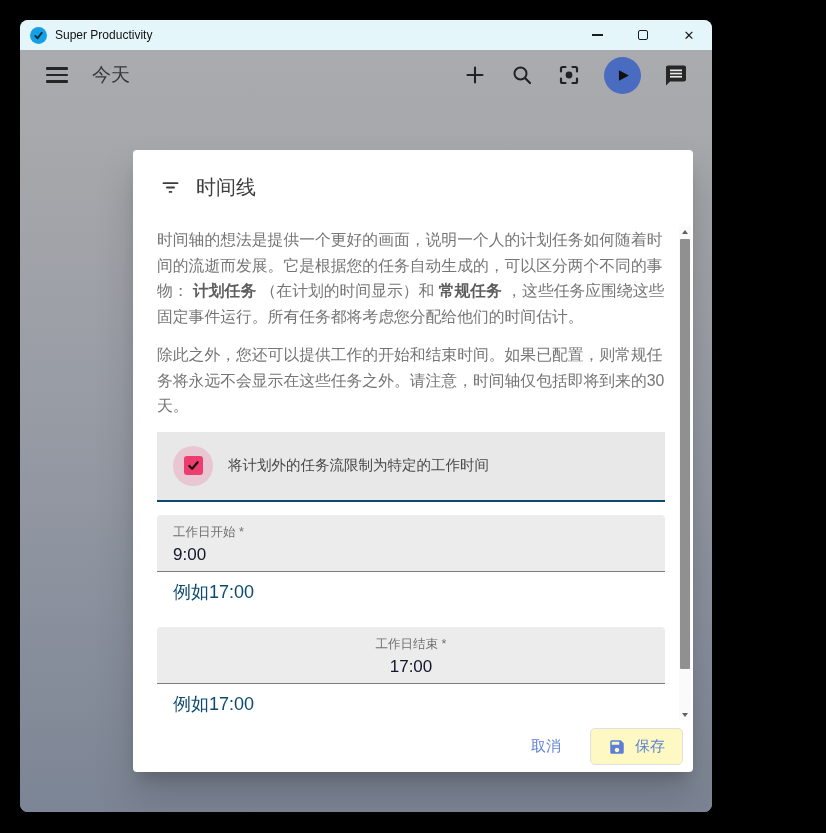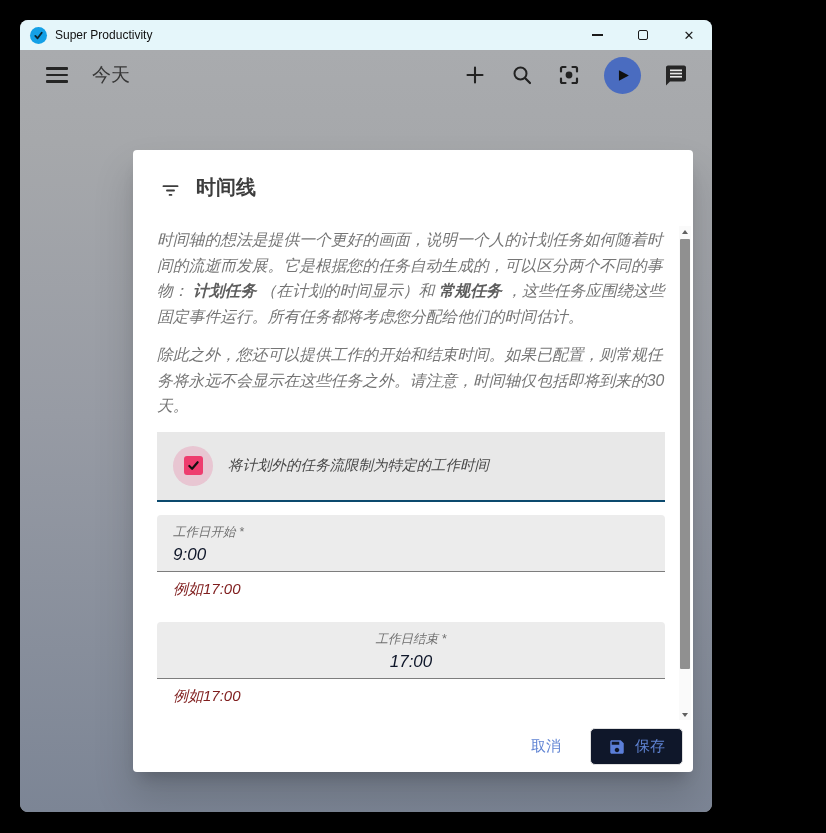--- a/index.html
+++ b/index.html
@@ -37,62 +37,62 @@
   .toolbar-right { margin-left:auto; display:flex; align-items:center; gap:23px; }
   .tb-icon { width:24px; height:24px; display:flex; align-items:center; justify-content:center; }
   .play-btn { width:37px; height:37px; border-radius:50%; background:#4a6cc0;
               display:flex; align-items:center; justify-content:center; }
 
   
   .dialog { position:absolute; left:113px; top:100px; width:560px; height:622px;
             background:#fff; border-radius:4px;
             box-shadow:0 11px 15px -7px rgba(0,0,0,.2), 0 24px 38px 3px rgba(0,0,0,.14); }
 
-  .dialog-title { display:flex; align-items:flex-end; gap:15px;
-                  padding:24px 24px 0 27px; font-size:20px; font-weight:700; color:#3d3d3d; }
-
-  .dialog-body { padding:26px 28px 0 24px;font-style:italic; }
+  .dialog-title { display:flex; align-items:center; gap:15px;
+                  padding:24px 24px 0 27px; font-size:20px; font-weight:400; color:#3d3d3d; }
+
+  .dialog-body { padding:26px 28px 0 24px; }
   .dialog-body p { font-size:15.8px; line-height:25.5px; color:#757575; margin-bottom:13px; }
   .dialog-body p b { font-weight:700; color:#5d5d5d; }
 
   .wh-section { background:#e8e8e8; border-bottom:2px solid #0c4a6e;
                 padding:14px 16px; display:flex; align-items:center; gap:15px; }
   .cb-halo { width:40px; height:40px; border-radius:50%; background:rgba(233,30,99,.17);
              display:flex; align-items:center; justify-content:center; flex:0 0 auto; cursor:pointer; }
   .checkbox { width:19px; height:19px; background:#ee3c6e; border-radius:3px;
               display:flex; align-items:center; justify-content:center; }
   .cb-label { font-size:14.5px; color:#484848; }
 
   .field { margin-top:13px; background:#ececec; border-bottom:1px solid #7d7d7d;
            border-radius:4px 4px 0 0; padding:9px 16px 6px; cursor:text; }
   .field + .hint { margin:8px 0 0 16px; }
   .field-label { font-size:12.5px; color:#6f6f6f; }
   .field-value { font-size:17px; color:#0f172a; margin-top:4px; }
-  .hint { font-size:15px; color:#7f1d1d; }
+  .hint { font-size:18px; color:#0c4a6e; }
   .field-2 { margin-top:23px;text-align:center; }
 
   
   .scrollbar { position:absolute; top:76px; right:2px; width:12px; height:494px;
                background:#fafafa; }
   .sb-arrow { position:absolute; left:0; width:12px; height:11px;
               display:flex; align-items:center; justify-content:center; }
   .sb-up { top:0; } .sb-down { bottom:0; }
   .tri-up { width:0; height:0; border-left:3.5px solid transparent;
             border-right:3.5px solid transparent; border-bottom:4px solid #606060; }
   .tri-down { width:0; height:0; border-left:3.5px solid transparent;
               border-right:3.5px solid transparent; border-top:4px solid #606060; }
   .sb-thumb { position:absolute; top:13px; left:1px; width:10px; height:430px;
               background:#909090; border-radius:1px; }
 
   .actions { position:absolute; bottom:7px; right:10px; display:flex;
              align-items:center; gap:15px; }
   .btn-cancel { border:none; background:transparent; color:#5f83d3; font-size:15px;
                 padding:8px 14px; cursor:pointer; font-family:inherit; }
   .btn-save { display:flex; align-items:center; gap:9px; color:#5f83d3; font-size:15px;
-              background:#0f172a; border:1px solid #e0e0e0; border-radius:5px;
+              background:#fef9c3; border:1px solid #e0e0e0; border-radius:5px;
               padding:8px 17px; cursor:pointer; font-family:inherit; }
 </style>
 </head>
 <body>
 
 <div id="screen">
   <div class="window">
 
     <div class="titlebar">
       <div class="logo">

